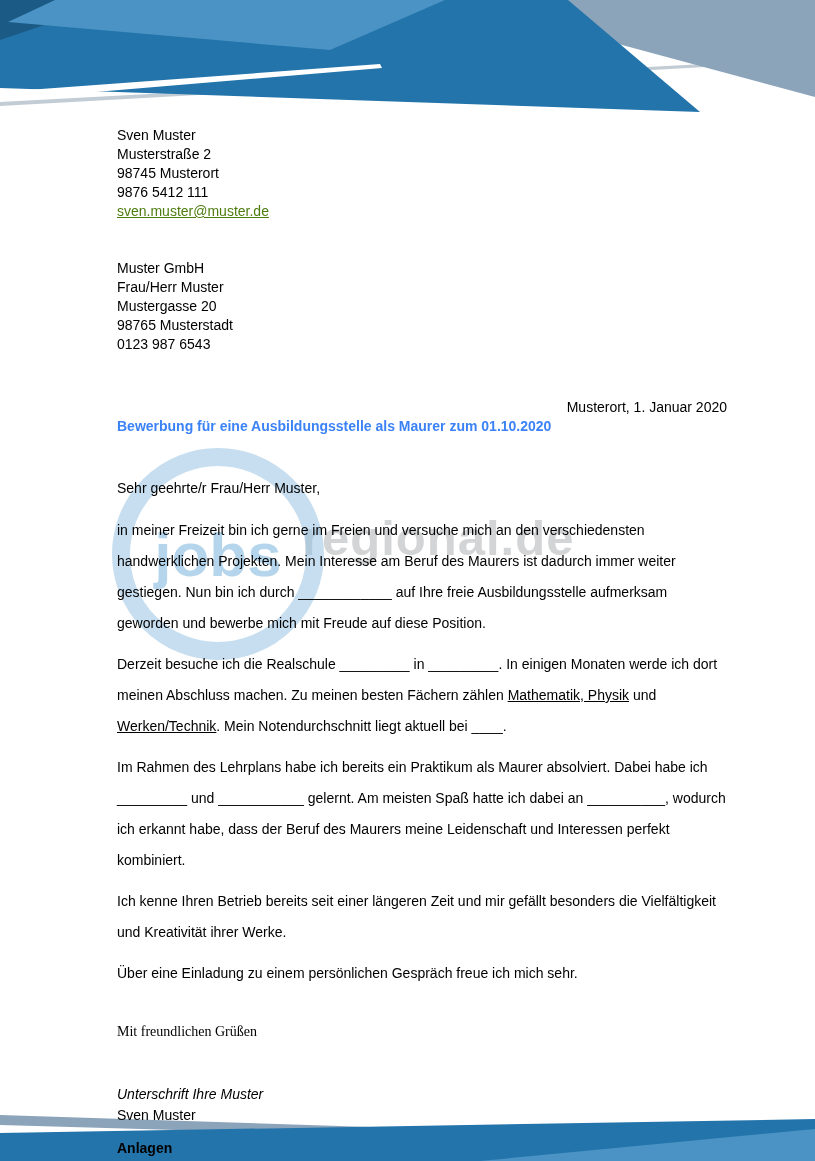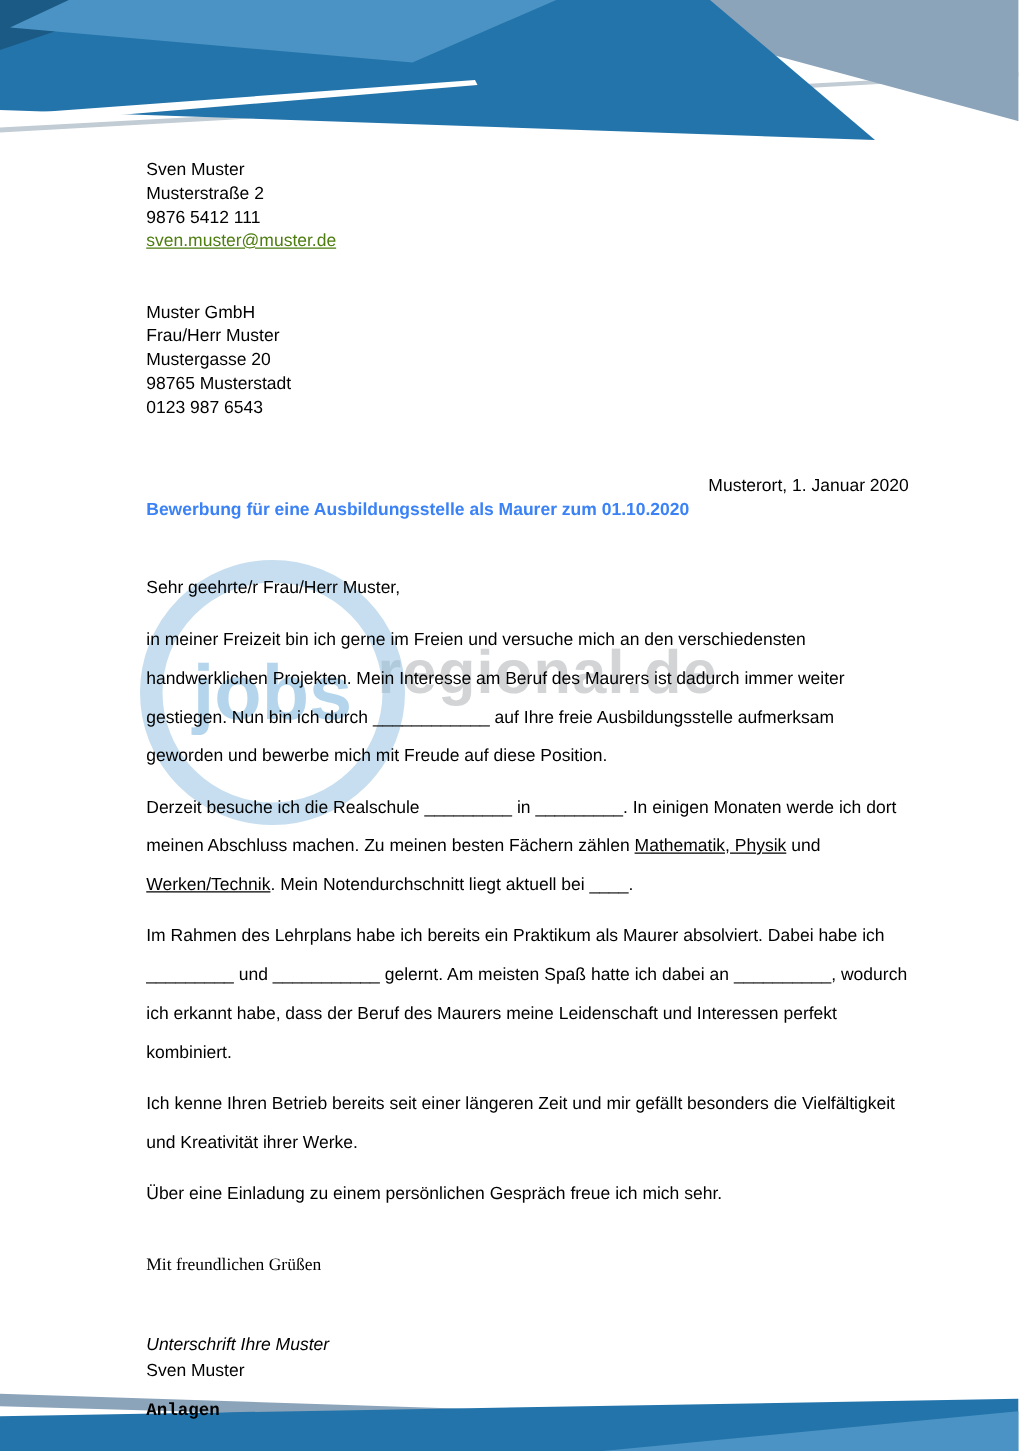--- a/index.html
+++ b/index.html
@@ -40,21 +40,21 @@
   .email-link { color: #4d7c0f; text-decoration: underline; line-height: 19px; display: inline-block; }
   .date-line { margin-top: 44px; text-align: right; line-height: 19px; }
   .subject-line { font-weight: bold; color: #3b82f6; line-height: 19px; }
   .salutation { margin-top: 42px; line-height: 21px; }
   p.body-par { margin: 10px 0 0 0; line-height: 31px; }
   p.first-par { margin-top: 16px; }
   .u { text-decoration: underline; }
   .closing-regards { margin-top: 32px; line-height: 21px; font-family: Liberation Serif, serif; }
   .signature-line { margin-top: 42px; font-style: italic; line-height: 21px; }
   .signer-name { line-height: 21px; }
-  .attachments { margin-top: 12px; font-weight: bold; line-height: 21px; font-family: Liberation Mono, monospace; }
+  .attachments { margin-top: 12px; font-weight: bold; line-height: 21px; }
 </style>
 </head>
 <body>
 
 <div class="page">
 
   <svg class="header-svg" width="815" height="112" viewBox="0 0 815 112">
     <polygon points="0,102 815,58 815,61 0,106" fill="#c2ccd4"></polygon>
     <polygon points="455,0 815,0 815,97" fill="#8ba4ba"></polygon>
     <polygon points="0,0 568,0 700,112 0,88" fill="#2374ab"></polygon>
@@ -68,20 +68,21 @@
     <div class="wm-circle">
       <span>jobs</span>
     </div>
   </div>
 
   <div class="content">
 
     <div class="sender-block">
       <div class="addr-line">Sven Muster</div>
       <div class="addr-line">Musterstraße 2</div>
+      <div class="addr-line">98745 Musterort</div>
       <div class="addr-line">9876 5412 111</div>
       <div class="addr-line"><a class="email-link">sven.muster@muster.de</a></div>
     </div>
 
     <div class="recipient-block">
       <div class="addr-line">Muster GmbH</div>
       <div class="addr-line">Frau/Herr Muster</div>
       <div class="addr-line">Mustergasse 20</div>
       <div class="addr-line">98765 Musterstadt</div>
       <div class="addr-line">0123 987 6543</div>

